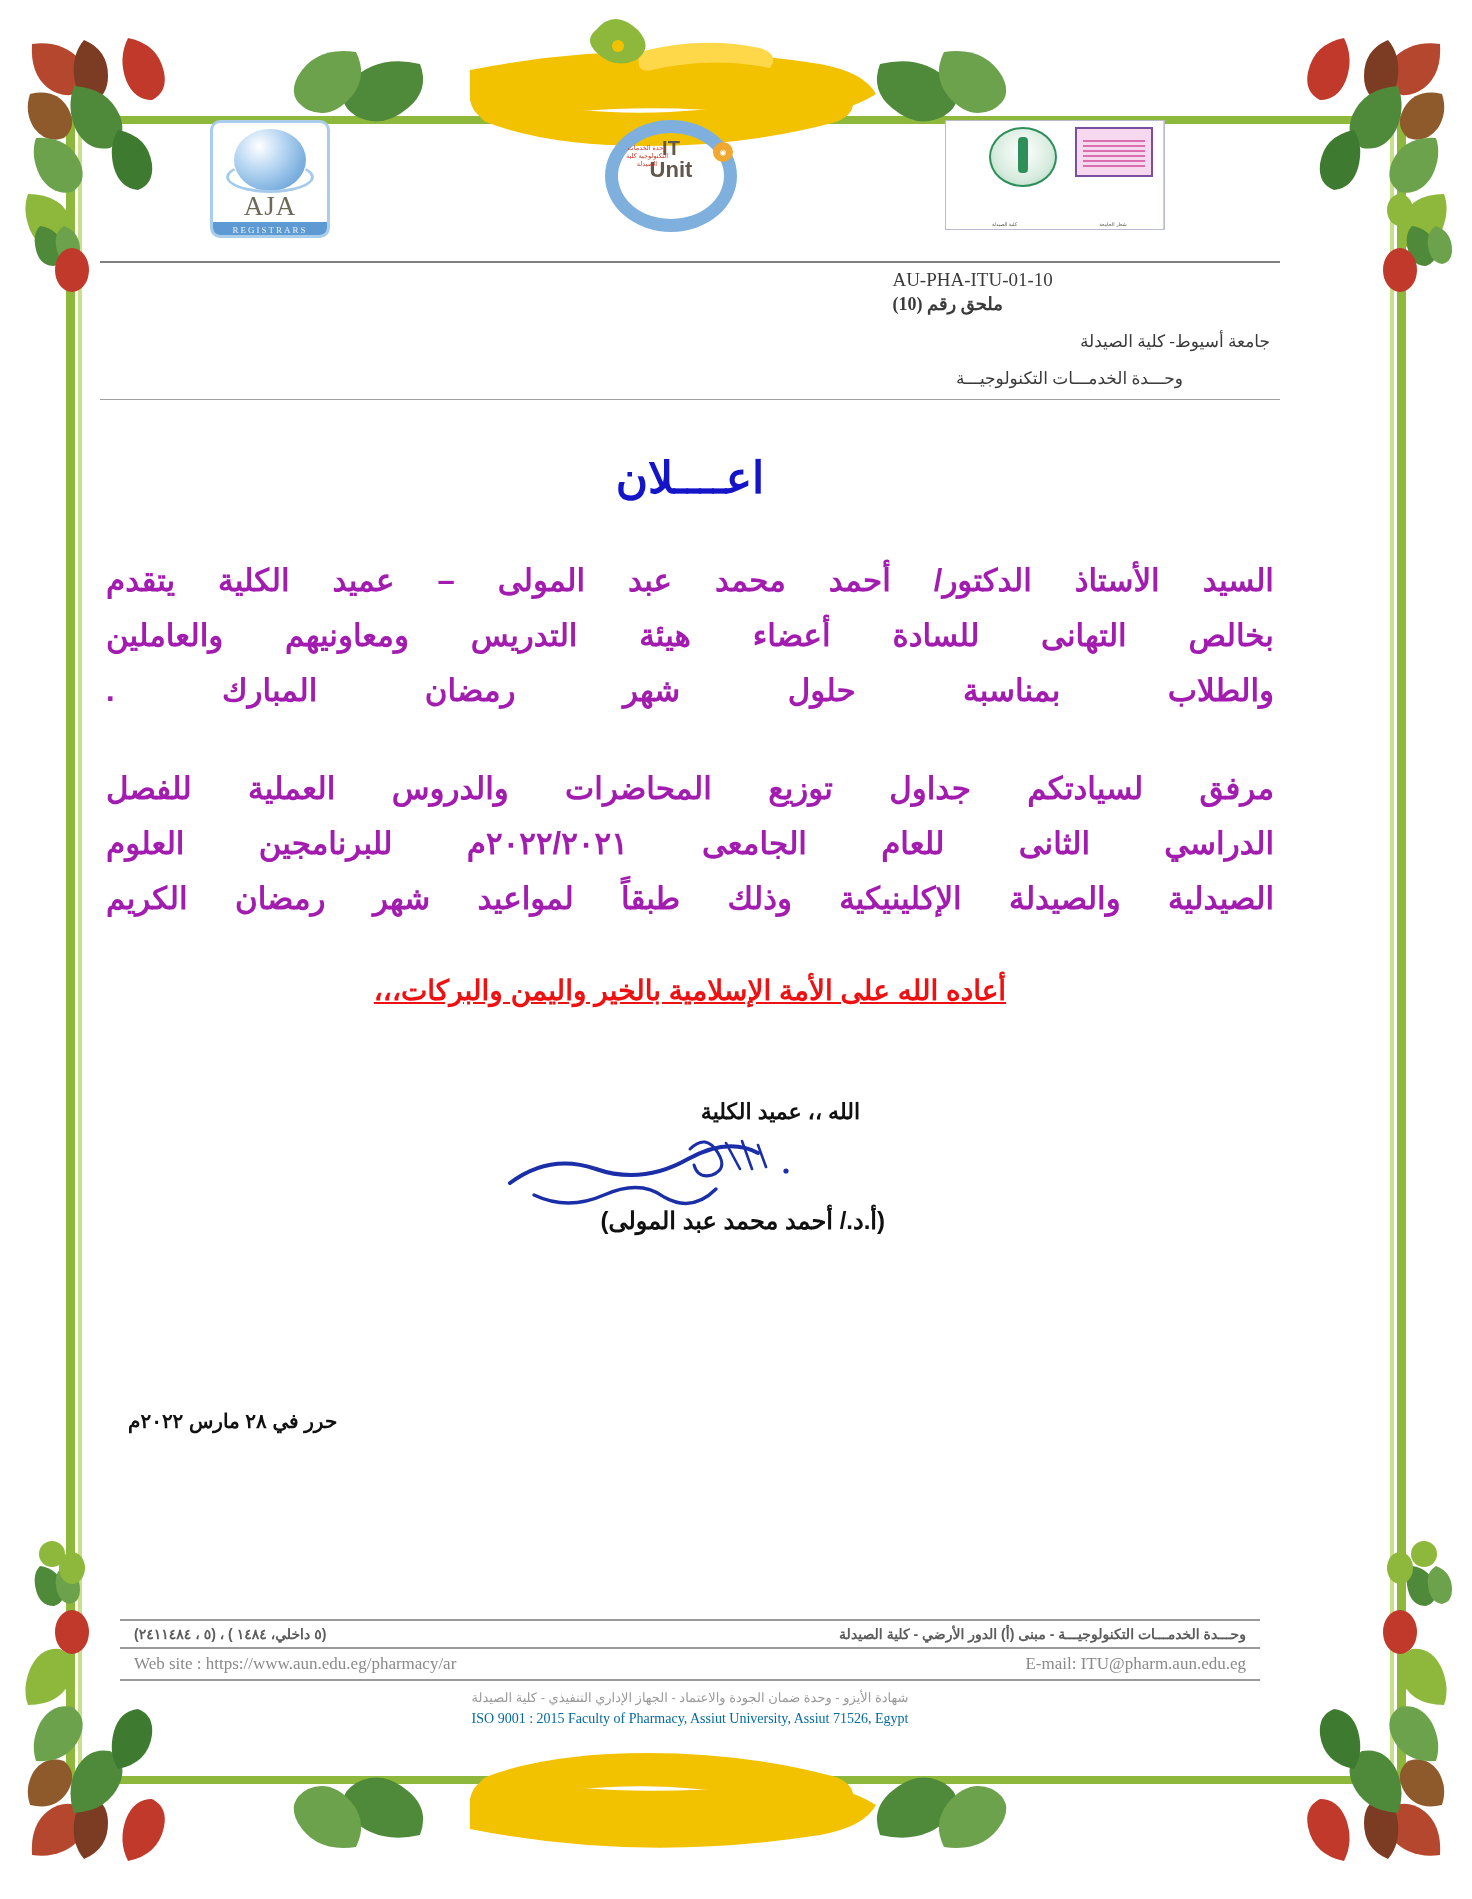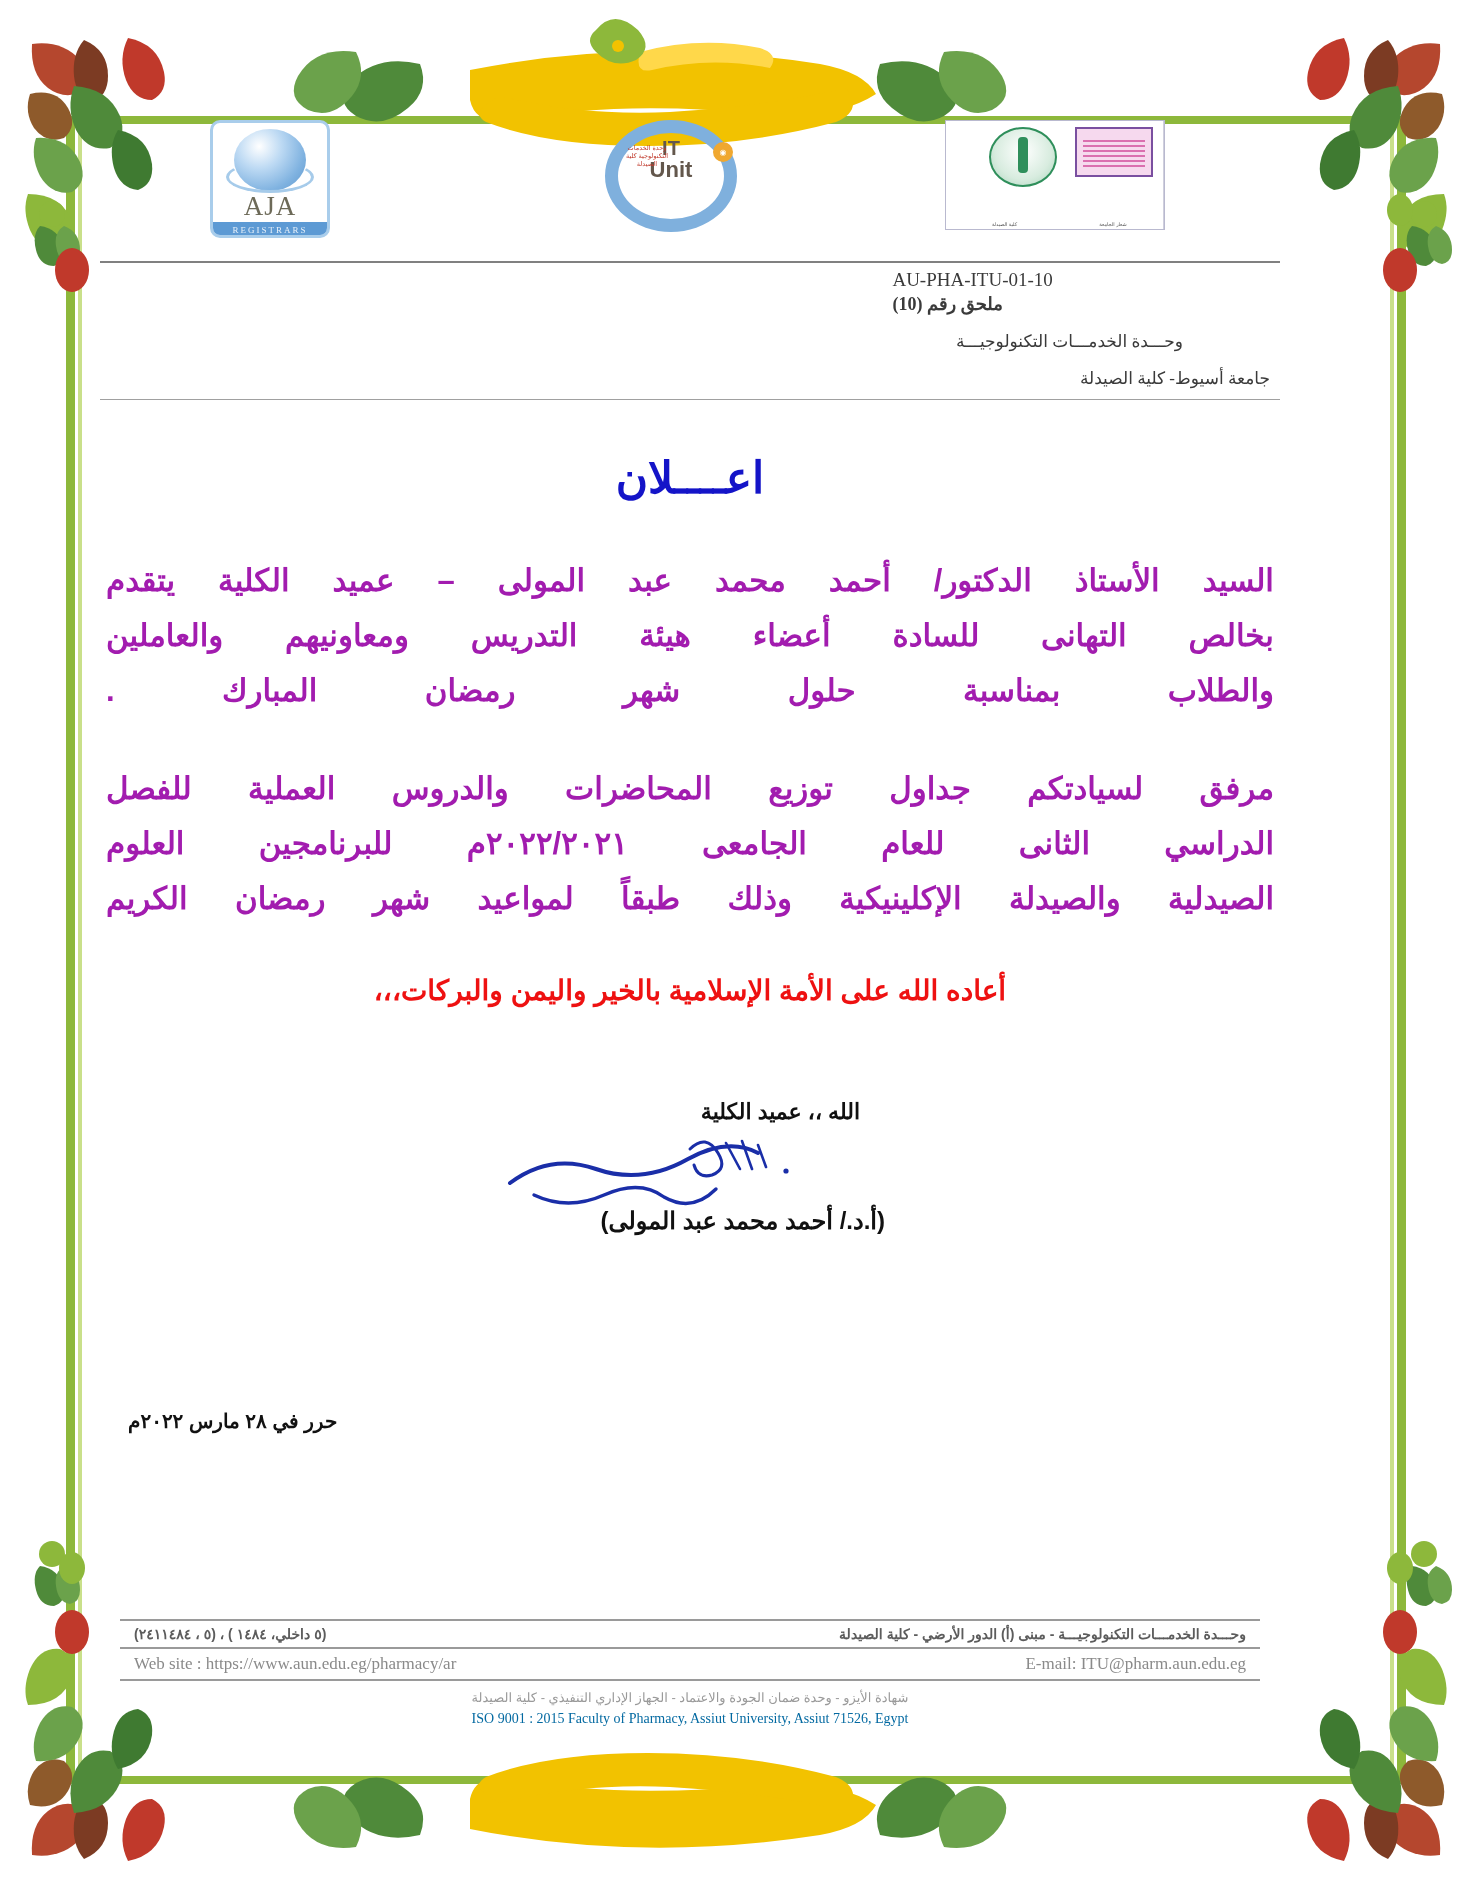--- a/index.html
+++ b/index.html
@@ -218,20 +218,21 @@
   .para-line { display: block; }
 
   .red-line {
     color: #ee1111;
     font-size: 28px;
     font-weight: bold;
     text-align: center;
     direction: rtl;
     margin-top: 48px;
     font-family: "Liberation Sans", sans-serif;
+    text-decoration: underline;
   }
 
   
   .sign-block {
     margin-top: 92px;
     position: relative;
     height: 160px;
     direction: rtl;
   }
   .sign-approve {
@@ -415,25 +416,25 @@
           <div class="ph-caption">كلية الصيدلة</div>
         </div>
       </div>
     </div>
 
     <div class="hdr-table">
       <div class="hdr-cell hdr-c3">
         <span class="hdr-code">AU-PHA-ITU-01-10</span>
         <span class="hdr-annex">ملحق رقم (10)</span>
       </div>
+      <div class="hdr-cell hdr-c1">
+        <span>جامعة أسيوط- كلية الصيدلة</span>
+      </div>
       <div class="hdr-cell hdr-c2">
         <span>وحـــدة الخدمـــات التكنولوجيـــة</span>
-      </div>
-      <div class="hdr-cell hdr-c1">
-        <span>جامعة أسيوط- كلية الصيدلة</span>
       </div>
     </div>
 
     <div class="doc-title">اعــــلان</div>
 
     <div class="para p1">
       <span class="para-line">السيد الأستاذ الدكتور/ أحمد محمد عبد المولى – عميد الكلية يتقدم</span>
       <span class="para-line">بخالص التهانى للسادة أعضاء هيئة التدريس ومعاونيهم والعاملين</span>
       <span class="para-line">والطلاب بمناسبة حلول شهر رمضان المبارك .</span>
     </div>

